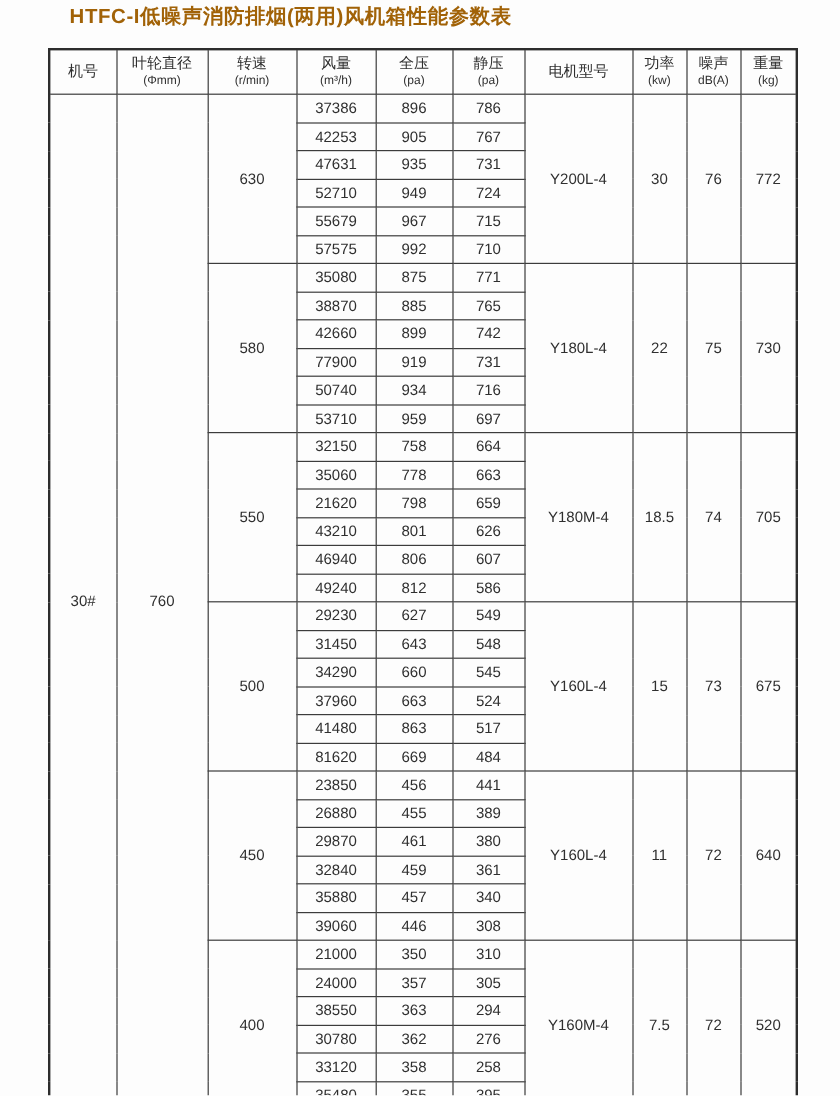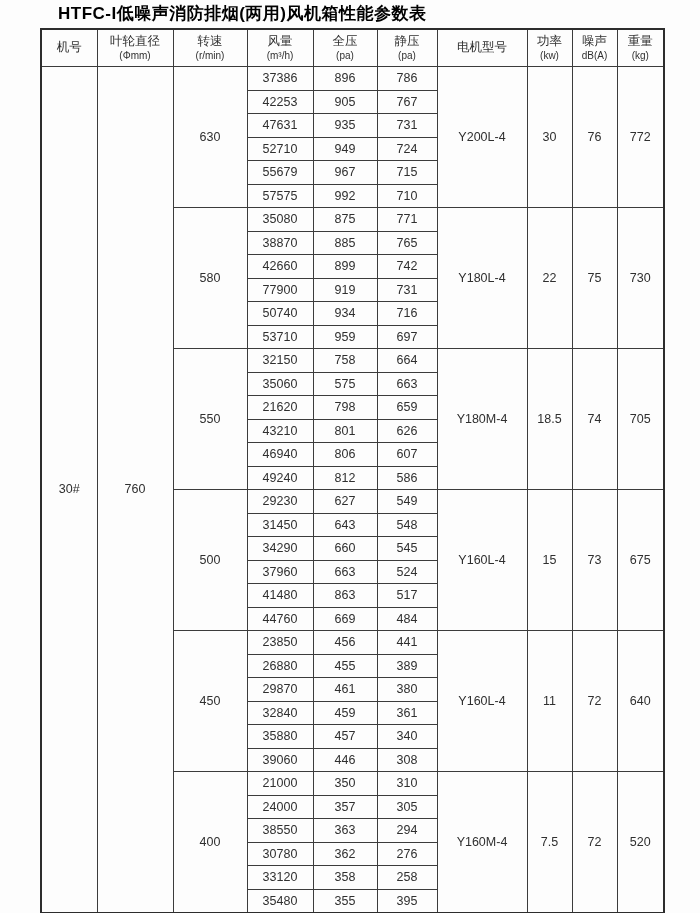--- a/index.html
+++ b/index.html
@@ -11,24 +11,24 @@
   .page {
     position: relative;
     width: 700px;
     height: 913px;
     background: #fdfdfd;
     overflow: hidden;
     color: #2e2e2e;
   }
   .title {
     margin: 0;
-    padding: 5px 0 4px 58px;
+    padding: 5px 0 16px 58px;
     font-size: 17px;
     font-weight: bold;
-    color: #000000;
+    color: #a16207;
     letter-spacing: 0.5px;
     line-height: 1.1;
   }
   table.spec-table {
     border-collapse: collapse;
     table-layout: fixed;
     margin-left: 40px;
     border: 2px solid #2d2d2d;
     background: #fdfdfd;
   }
@@ -187,21 +187,21 @@
           <td>32150</td>
           <td>758</td>
           <td>664</td>
           <td rowspan="6">Y180M-4</td>
           <td rowspan="6">18.5</td>
           <td rowspan="6">74</td>
           <td rowspan="6">705</td>
         </tr>
         <tr>
           <td>35060</td>
-          <td>575</td>
+          <td>778</td>
           <td>663</td>
         </tr>
         <tr>
           <td>21620</td>
           <td>798</td>
           <td>659</td>
         </tr>
         <tr>
           <td>43210</td>
           <td>801</td>
@@ -241,21 +241,21 @@
           <td>37960</td>
           <td>663</td>
           <td>524</td>
         </tr>
         <tr>
           <td>41480</td>
           <td>863</td>
           <td>517</td>
         </tr>
         <tr>
-          <td>44760</td>
+          <td>81620</td>
           <td>669</td>
           <td>484</td>
         </tr>
         <tr>
           <td rowspan="6">450</td>
           <td>23850</td>
           <td>456</td>
           <td>441</td>
           <td rowspan="6">Y160L-4</td>
           <td rowspan="6">11</td>

